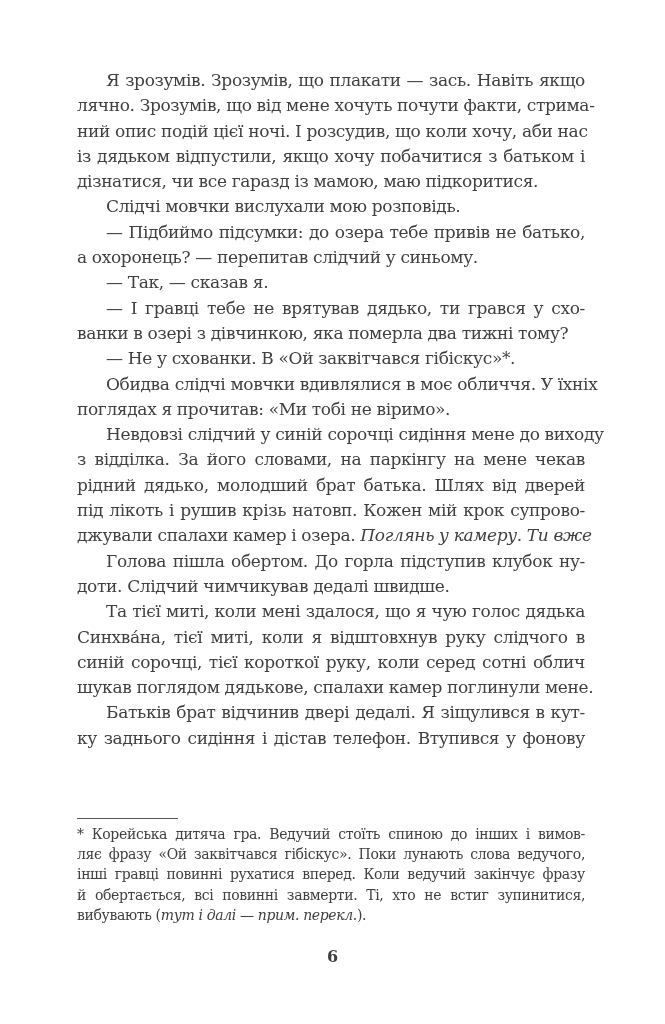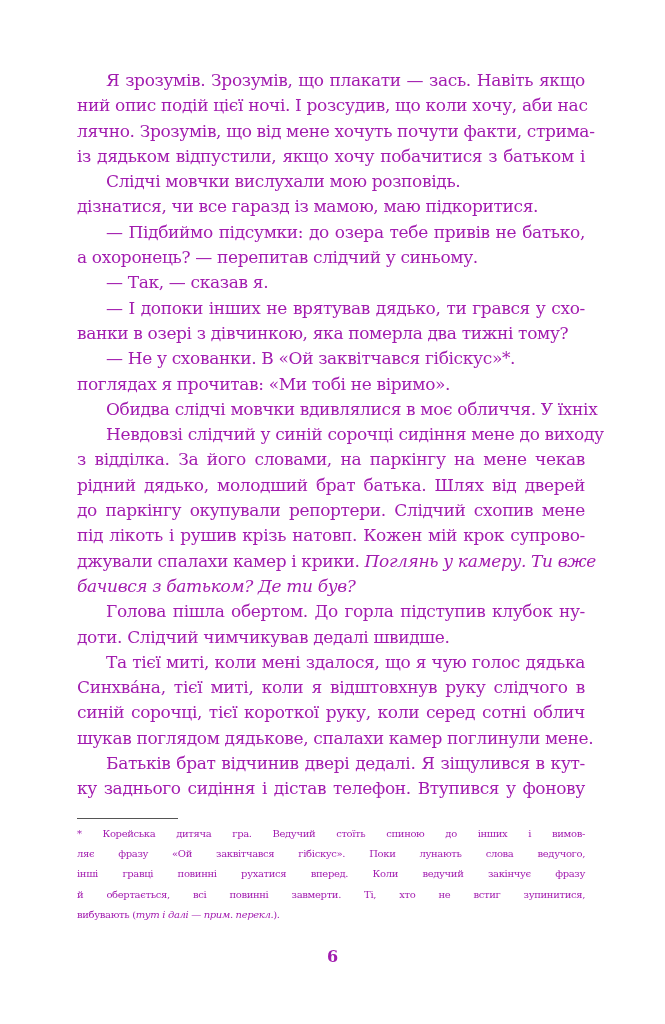--- a/index.html
+++ b/index.html
@@ -1,77 +1,75 @@
 <!DOCTYPE html>
 <html><head>
   <meta charset="utf-8">
   <style>
     html, body { margin: 0; padding: 0; background: #ffffff; }
     body { width: 665px; height: 1024px; position: relative; overflow: hidden; }
     .page {
       position: absolute; left: 0; top: 0; width: 665px; height: 1024px;
       font-family: "DejaVu Serif", "Liberation Serif", serif;
-      color: #a21caf;
+      color: #404040;
     }
     .body-text {
       position: absolute; left: 77px; top: 68px; width: 508px;
       font-size: 17px; line-height: 25.3px;
       letter-spacing: -0.35px;
     }
     .line {
       display: block; white-space: nowrap; height: 25.3px;
       text-align: justify; text-align-last: justify;
     }
     .line.last { text-align-last: left; }
     .line.indent { padding-left: 29px; }
     .line i, .fn-line i { font-style: italic; }
     .footnote-rule {
       position: absolute; left: 77px; top: 818px; width: 101px; height: 1px;
       background: #555555;
     }
     .footnote {
       position: absolute; left: 77px; top: 824px; width: 508px;
-      font-size: 10px; line-height: 20.2px; letter-spacing: -0.35px;
+      font-size: 14px; line-height: 20.2px; letter-spacing: -0.35px;
     }
     .fn-line {
       display: block; white-space: nowrap; height: 20.2px;
       text-align: justify; text-align-last: justify;
     }
     .fn-line.last { text-align-last: left; }
     .page-number {
       position: absolute; left: 0; width: 665px; top: 947px;
       text-align: center; font-size: 16px; font-weight: bold;
     }
   </style>
 </head>
 <body>
 
 <div class="page">
   <div class="body-text" id="body-text">
       <span class="line indent"><span>Я зрозумів. Зрозумів, що плакати — зась. Навіть якщо</span></span>
+      <span class="line"><span>лячно. Зрозумів, що від мене хочуть почути факти, стрима-</span></span>
       <span class="line"><span>ний опис подій цієї ночі. І розсудив, що коли хочу, аби нас</span></span>
-      <span class="line"><span>лячно. Зрозумів, що від мене хочуть почути факти, стрима-</span></span>
       <span class="line"><span>із дядьком відпустили, якщо хочу побачитися з батьком і</span></span>
+      <span class="line last"><span>дізнатися, чи все гаразд із мамою, маю підкоритися.</span></span>
       <span class="line indent last"><span>Слідчі мовчки вислухали мою розповідь.</span></span>
-      <span class="line last"><span>дізнатися, чи все гаразд із мамою, маю підкоритися.</span></span>
       <span class="line indent"><span>— Підбиймо підсумки: до озера тебе привів не батько,</span></span>
       <span class="line last"><span>а охоронець? — перепитав слідчий у синьому.</span></span>
       <span class="line indent last"><span>— Так, — сказав я.</span></span>
-      <span class="line indent"><span>— І допоки інших не врятував дядько, ти грався у схо-</span></span>
+      <span class="line indent"><span>— І гравці тебе не врятував дядько, ти грався у схо-</span></span>
       <span class="line last"><span>ванки в озері з дівчинкою, яка померла два тижні тому?</span></span>
       <span class="line indent last"><span>— Не у схованки. В «Ой заквітчався гібіскус»*.</span></span>
+      <span class="line indent"><span>Обидва слідчі мовчки вдивлялися в моє обличчя. У їхніх</span></span>
       <span class="line last"><span>поглядах я прочитав: «Ми тобі не віримо».</span></span>
-      <span class="line indent"><span>Обидва слідчі мовчки вдивлялися в моє обличчя. У їхніх</span></span>
       <span class="line indent"><span>Невдовзі слідчий у синій сорочці сидіння мене до виходу</span></span>
       <span class="line"><span>з відділка. За його словами, на паркінгу на мене чекав</span></span>
       <span class="line"><span>рідний дядько, молодший брат батька. Шлях від дверей</span></span>
-      <span class="line"><span>до паркінгу окупували репортери. Слідчий схопив мене</span></span>
       <span class="line"><span>під лікоть і рушив крізь натовп. Кожен мій крок супрово-</span></span>
-      <span class="line"><span>джували спалахи камер і крики. </span><i>Поглянь у камеру. Ти вже</i></span>
-      <span class="line last"><i>бачився з батьком? Де ти був?</i></span>
+      <span class="line"><span>джували спалахи камер і озера. </span><i>Поглянь у камеру. Ти вже</i></span>
       <span class="line indent"><span>Голова пішла обертом. До горла підступив клубок ну-</span></span>
       <span class="line last"><span>доти. Слідчий чимчикував дедалі швидше.</span></span>
       <span class="line indent"><span>Та тієї миті, коли мені здалося, що я чую голос дядька</span></span>
       <span class="line"><span>Синхва́на, тієї миті, коли я відштовхнув руку слідчого в</span></span>
       <span class="line"><span>синій сорочці, тієї короткої руку, коли серед сотні облич</span></span>
       <span class="line"><span>шукав поглядом дядькове, спалахи камер поглинули мене.</span></span>
       <span class="line indent"><span>Батьків брат відчинив двері дедалі. Я зіщулився в кут-</span></span>
       <span class="line"><span>ку заднього сидіння і дістав телефон. Втупився у фонову</span></span>
     </div>
   <div class="footnote-rule"></div>

